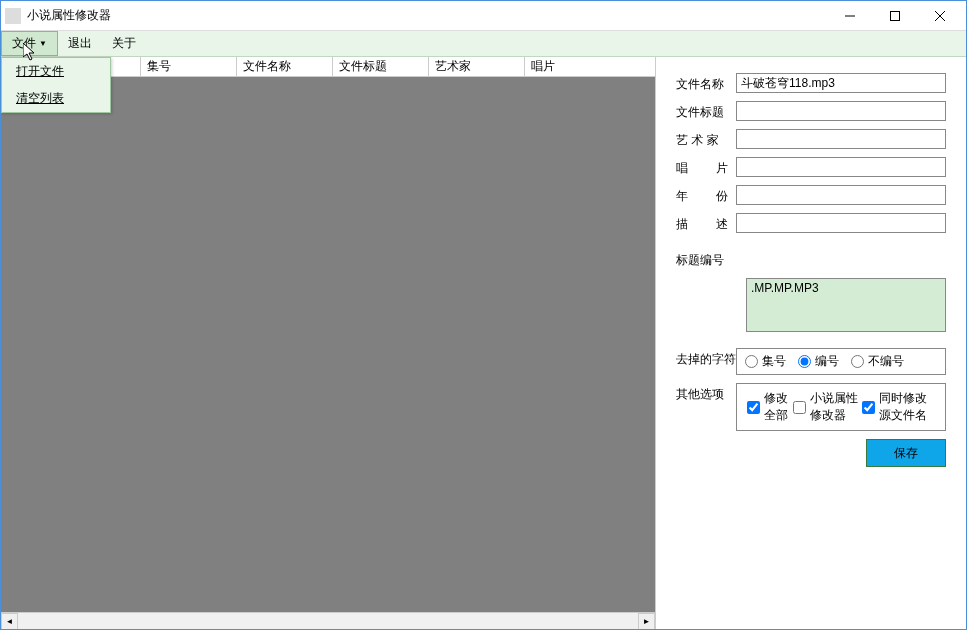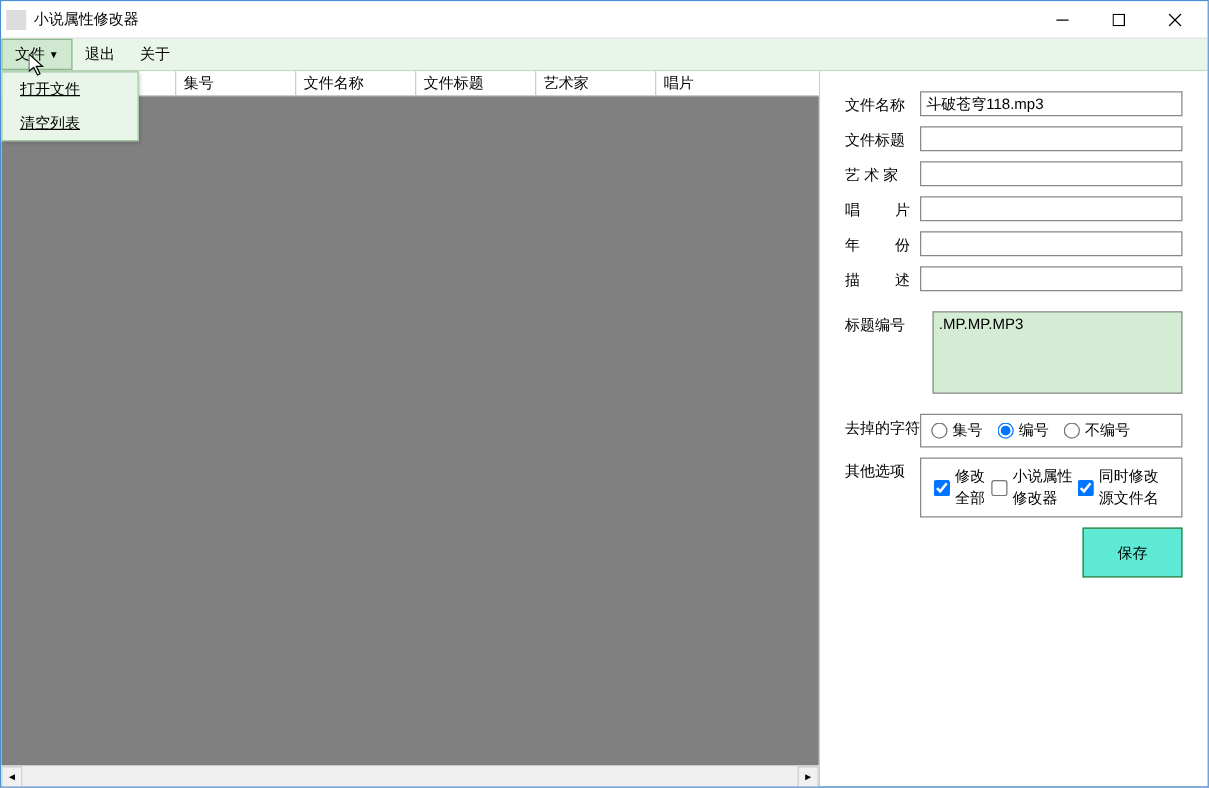--- a/index.html
+++ b/index.html
@@ -161,27 +161,28 @@
 .form-input {
   flex: 1;
   height: 20px;
   border: 1px solid #888;
   padding: 1px 4px;
   font-size: 12px;
   font-family: inherit;
 }
 .form-textarea {
   flex: 1;
-  height: 66px;
+  height: 54px;
   border: 1px solid #888;
   padding: 2px 4px;
   font-size: 12px;
   font-family: inherit;
   background: #d4ecd4;
   resize: none;
+  margin-top: 29px;
 }
 .radio-group, .checkbox-group {
   flex: 1;
   border: 1px solid #888;
   padding: 4px 8px;
   display: flex;
   gap: 12px;
   align-items: center;
 }
 .checkbox-group {
@@ -199,22 +200,22 @@
   cursor: pointer;
 }
 .footer-text {
   margin: 12px 0 8px 16px;
   font-size: 12px;
   line-height: 1.5;
 }
 .save-btn {
   float: right;
   width: 80px;
-  height: 40px;
-  background: #5eead4;
+  height: 28px;
+  background: #0ea5e9;
   border: 1px solid #3a7a3a;
   cursor: pointer;
   font-size: 12px;
   font-family: inherit;
 }
 .cursor-arrow {
   position: absolute;
   top: 42px;
   left: 22px;
   z-index: 200;

